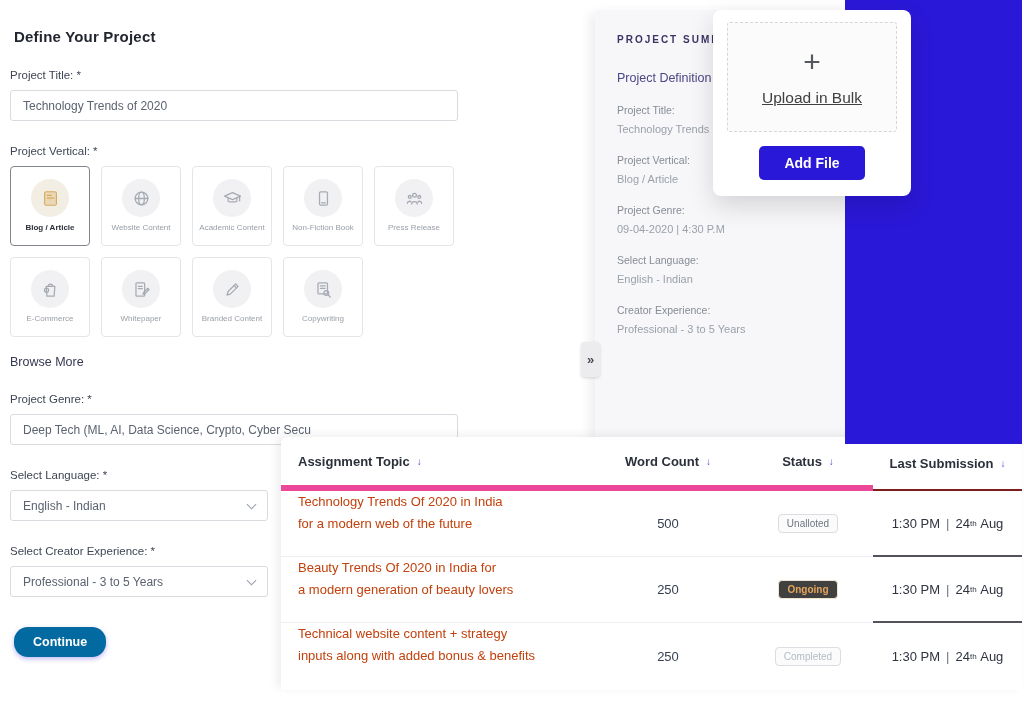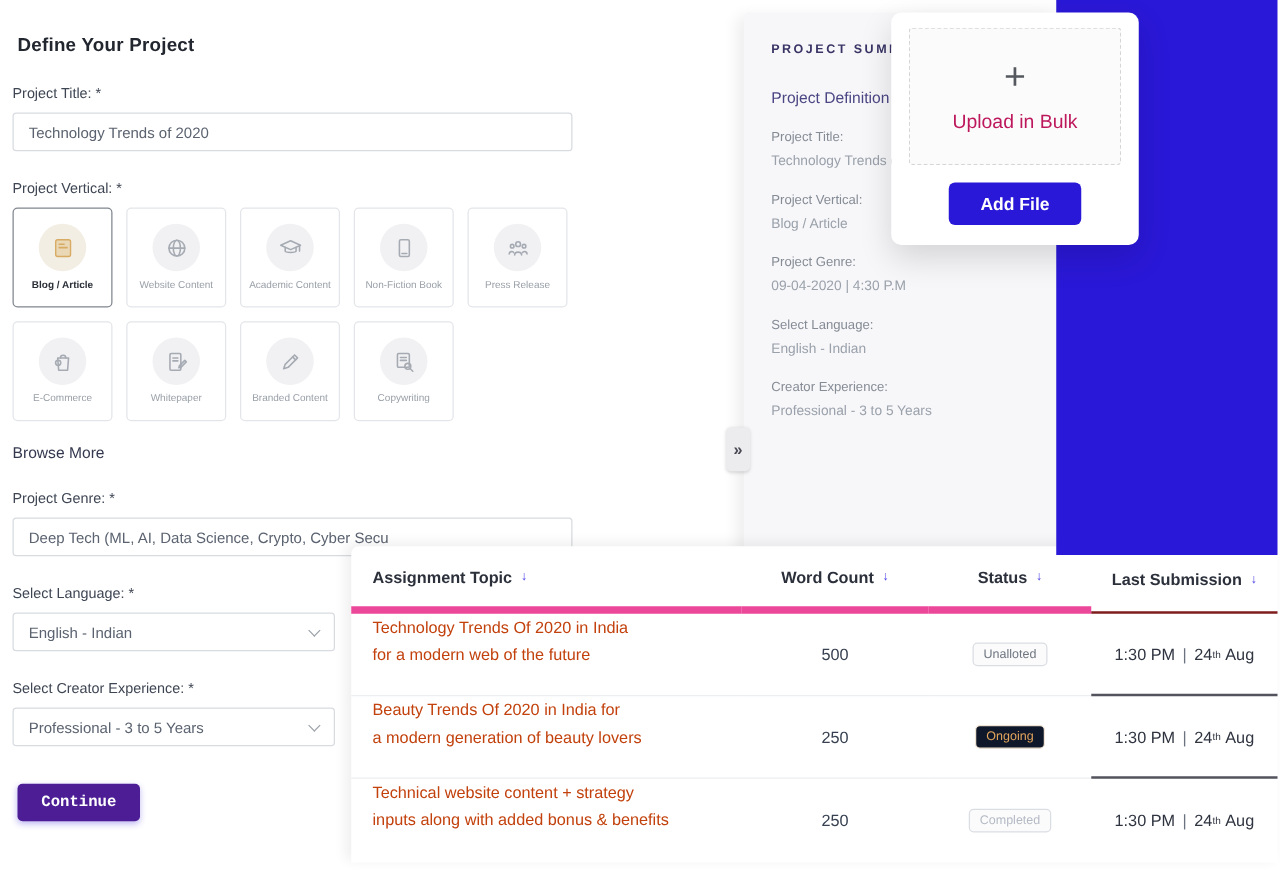--- a/index.html
+++ b/index.html
@@ -31,22 +31,22 @@
   .tile.selected .tile-icon { color:#d8ab62; background:#f3eee4; }
   .tile-icon svg { width:19px; height:19px; }
   .tile-label { font-size:8px; color:#9aa0a8; text-align:center; line-height:1.1; padding:0 3px; }
   .tile.selected .tile-label { color:#2b2f38; font-weight:bold; }
   .browse-more { font-size:12.5px; color:#35394f; font-weight:500; margin-top:18px; cursor:pointer; width:max-content; }
   .select-box { position:relative; width:258px; }
   .select-box .text-input { width:258px; padding-right:28px; }
   .chev { position:absolute; right:13px; top:11px; width:7px; height:7px;
     border-right:1.5px solid #9aa0a8; border-bottom:1.5px solid #9aa0a8; transform:rotate(45deg); }
   .continue-btn {
-    margin-top:30px; margin-left:4px; background:#4c1d95; color:#fff; border:none; border-radius:4px;
-    font-size:12.5px; font-weight:bold; padding:8px 19px; cursor:pointer; font-family:Liberation Mono, monospace;
+    margin-top:30px; margin-left:4px; background:#0369a1; color:#fff; border:none; border-radius:14px;
+    font-size:12.5px; font-weight:bold; padding:8px 19px; cursor:pointer; font-family:Liberation Sans, sans-serif;
     box-shadow:0 2px 5px rgba(42,24,216,.3);
   }
 
   
   .summary-panel {
     position:absolute; left:595px; top:10px; width:250px; height:433px; z-index:2;
     background:#f7f7f9; border-radius:4px; box-shadow:-5px 3px 12px rgba(0,0,0,.07);
     padding:24px 0 0 22px; overflow:hidden;
   }
   .summary-title { font-size:10px; font-weight:bold; letter-spacing:2px; color:#393465; white-space:nowrap; }
@@ -69,21 +69,21 @@
   .upload-card {
     position:absolute; left:713px; top:10px; width:198px; height:186px; z-index:5;
     background:#fff; border-radius:8px; box-shadow:0 10px 26px rgba(0,0,0,.14);
     padding:12px 14px 0 14px;
   }
   .dropzone {
     width:170px; height:110px; border:1.5px dashed #d6d6d9; border-radius:3px; background:#fbfbfb;
     display:flex; flex-direction:column; align-items:center; justify-content:center; cursor:pointer;
   }
   .plus-glyph { font-size:30px; font-weight:300; color:#55595f; line-height:1; }
-  .dropzone-label { font-size:15.5px; color:#be185d; margin-top:12px; }
+  .dropzone-label { font-size:15.5px; color:#404040; margin-top:12px;text-decoration:underline; }
   .add-file-btn {
     display:block; margin:14px auto 0; width:106px; height:34px; background:#2a18d8; color:#fff;
     border:none; border-radius:5px; font-size:14px; font-weight:bold; cursor:pointer; font-family:inherit;
   }
 
   
   .table-card {
     position:absolute; left:281px; top:437px; width:741px; height:253px; z-index:3;
     background:#fff; border-radius:6px 0 0 0; box-shadow:-4px -2px 10px rgba(0,0,0,.07);
   }
@@ -101,21 +101,21 @@
   }
   .cell.c-topic { padding-left:17px; color:#c2410c; line-height:1.7; align-items:flex-start; }
   .cell.c-num { justify-content:center; color:#374151; }
   .cell.c-status { justify-content:center; }
   .cell.c-date { justify-content:center; color:#2f3440; font-weight:500; border-bottom:2px solid #53535e; }
   .row:last-child .cell { border-bottom:none; }
   .badge {
     font-size:10px; padding:3px 8px; border:1px solid #dadde2; border-radius:4px; background:#fbfbfc;
   }
   .badge.gray { color:#6e7680; }
-  .badge.orange { color:#e3a55c; font-weight:normal; border-color:#f0e4d2; background:#0f172a;text-align:right; }
+  .badge.orange { color:#e3a55c; font-weight:bold; border-color:#f0e4d2; background:#404040;text-align:right; }
   .badge.light { color:#b4bac4; }
   .date-sep { color:#6b7280; margin:0 6px; font-weight:400; }
   sup { font-size:8px; }
 </style>
 </head>
 <body>
 
 <div class="form-panel">
   <div class="form-title">Define Your Project</div>
 

